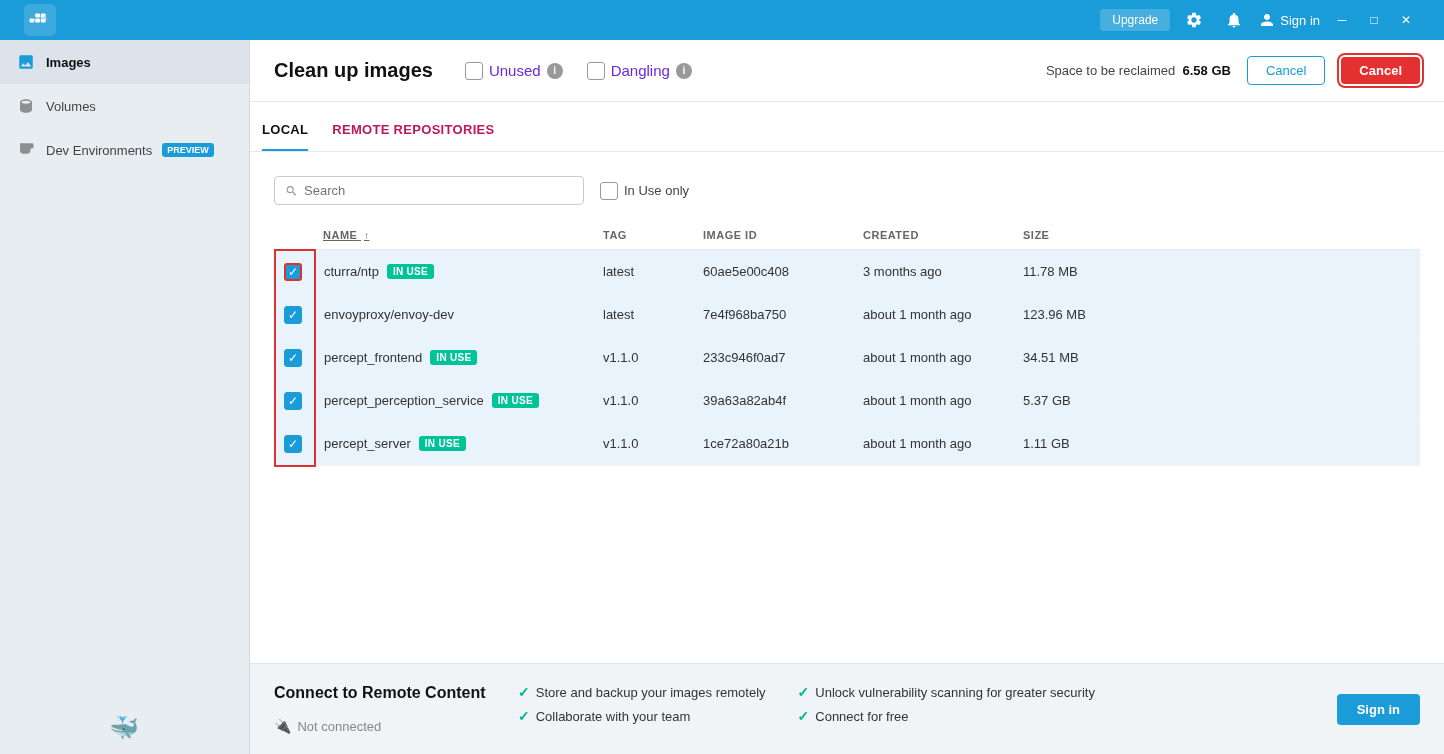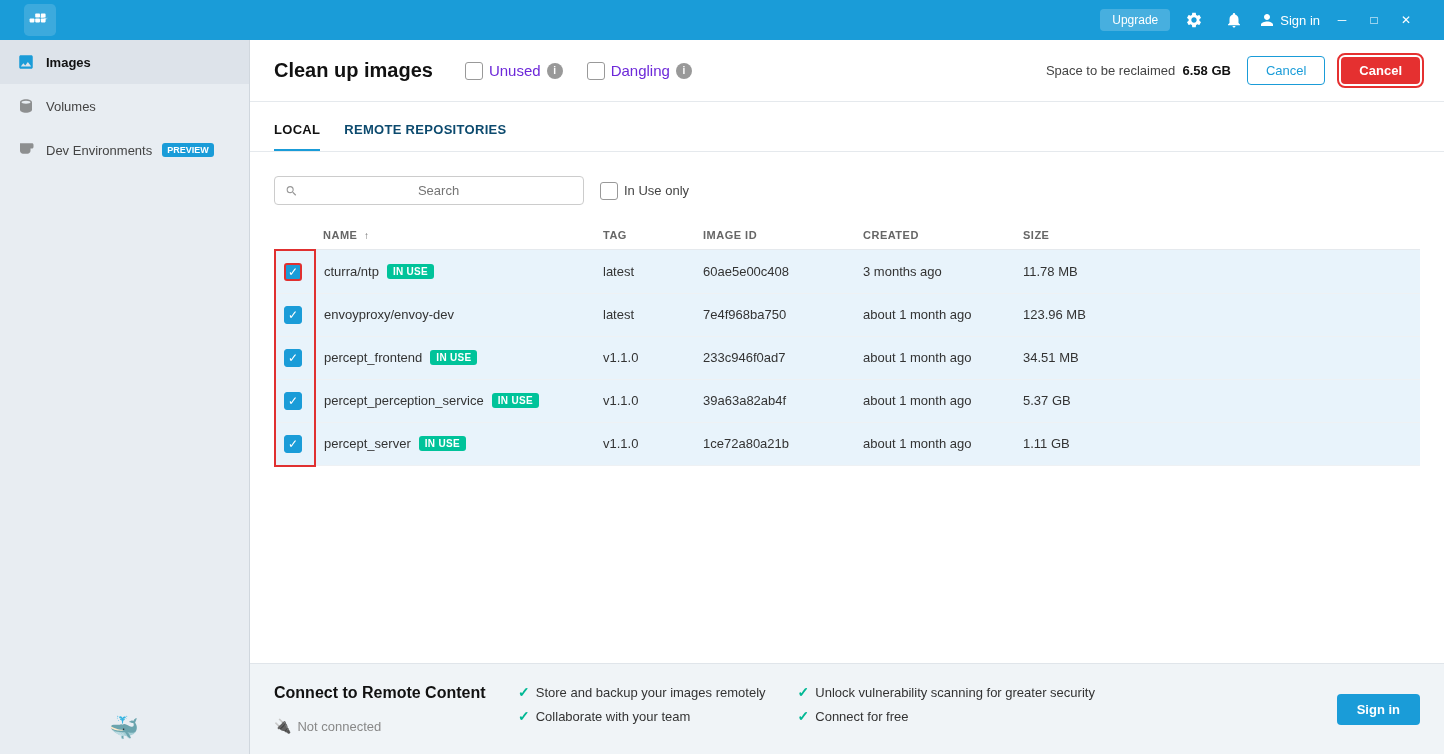--- a/index.html
+++ b/index.html
@@ -178,30 +178,30 @@
       font-size: 13px;
       font-weight: 600;
       outline: 2px solid #e53030;
       outline-offset: 2px;
     }
 
     
     .tabs {
       display: flex;
       gap: 0;
-      padding: 0 24px;
+      padding: 0 12px;
       border-bottom: 1px solid #e5e9ed;
       flex-shrink: 0;
     }
     .tab {
       padding: 12px 0;
       margin-right: 24px;
       cursor: pointer;
       font-size: 13px;
-      color: #0c4a6e;
+      color: #be185d;
       border-bottom: 2px solid transparent;
       text-transform: uppercase;
       font-weight: 600;
       letter-spacing: 0.3px;
     }
     .tab.active {
       color: #111;
       border-bottom: 2px solid #1a9cd8;
     }
 
@@ -229,21 +229,20 @@
       width: 310px;
       background: white;
     }
     .search-box input {
       border: none;
       outline: none;
       font-size: 13px;
       color: #444;
       width: 100%;
       background: transparent;
-      text-align: center;
     }
     .in-use-filter {
       display: flex;
       align-items: center;
       gap: 6px;
       font-size: 13px;
       color: #444;
     }
 
     
@@ -259,21 +258,21 @@
       border-bottom: 1px solid #e5e9ed;
     }
     .images-table td {
       padding: 12px 8px;
       font-size: 13px;
       color: #333;
       border-bottom: 1px solid #eef1f4;
     }
     .images-table tr.selected td { background: #e8f3fb; }
     .th-checkbox { width: 40px; }
-    .th-name { width: 280px; }
+    .th-name { width: 280px; text-decoration: underline; }
     .th-tag { width: 100px; margin-left: 39px; }
     .th-imageid { width: 160px; }
     .th-created { width: 160px; }
     .th-size {}
 
     .checkbox-cell { width: 40px; }
     .in-use-badge {
       display: inline-block;
       background: #00c39a;
       color: white;

